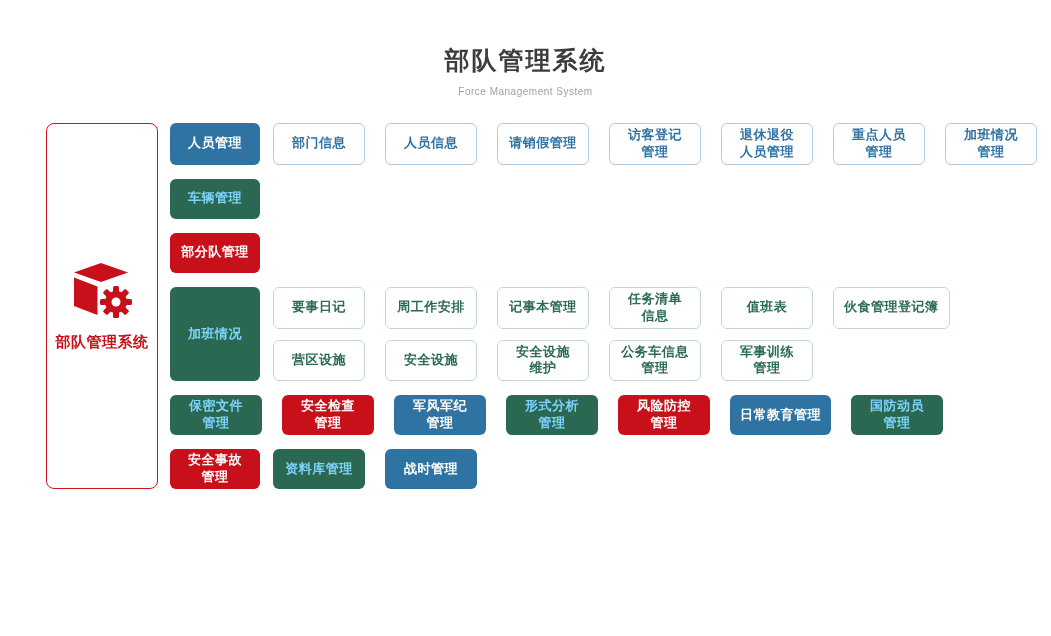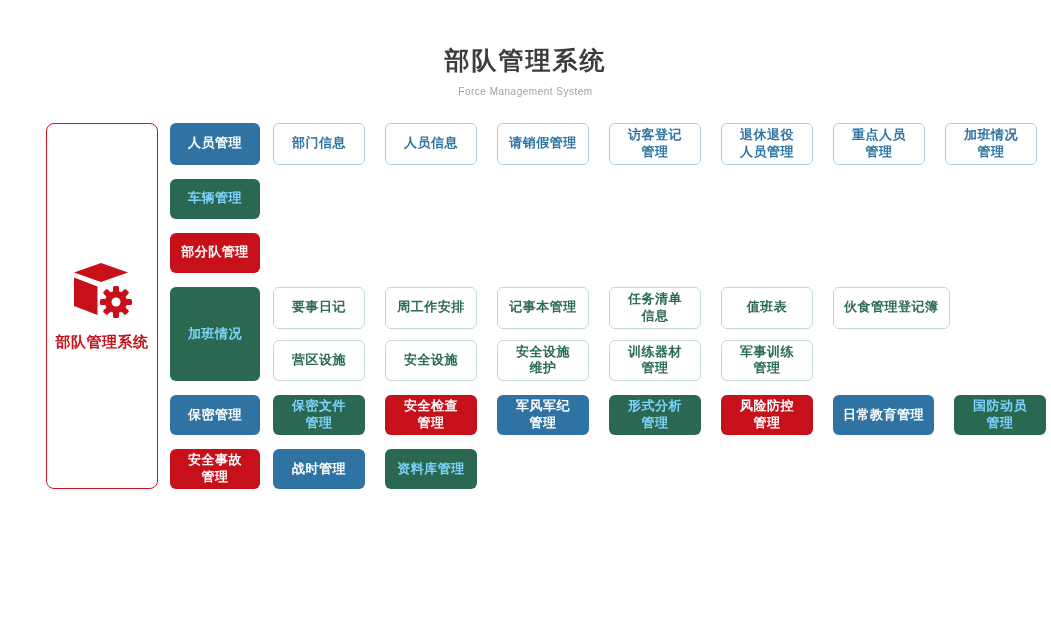--- a/index.html
+++ b/index.html
@@ -106,29 +106,28 @@
             <div class="box item v-outline-green">任务清单
 信息</div>
             <div class="box item v-outline-green">值班表</div>
             <div class="box item v-outline-green">伙食管理登记簿</div>
           </div>
           <div class="line">
             <div class="box item v-outline-green">营区设施</div>
             <div class="box item v-outline-green">安全设施</div>
             <div class="box item v-outline-green">安全设施
 维护</div>
-            <div class="box item v-outline-green">训练器材
+            <div class="box item v-outline-green">公务车信息
 管理</div>
             <div class="box item v-outline-green">军事训练
 管理</div>
           </div>
         </div>
       </div>
       <div class="band">
-        <div class="box cat v-blue">保密管理</div>
         <div class="lines">
           <div class="line">
             <div class="box item v-green">保密文件
 管理</div>
             <div class="box item v-red">安全检查
 管理</div>
             <div class="box item v-blue">军风军纪
 管理</div>
             <div class="box item v-green">形式分析
 管理</div>
@@ -138,19 +137,19 @@
             <div class="box item v-green">国防动员
 管理</div>
           </div>
         </div>
       </div>
       <div class="band">
         <div class="box cat v-red">安全事故
 管理</div>
         <div class="lines">
           <div class="line">
+            <div class="box item v-green">资料库管理</div>
             <div class="box item v-blue">战时管理</div>
-            <div class="box item v-green">资料库管理</div>
           </div>
         </div>
       </div>
     </div>
 </div>
 
 </body></html>

